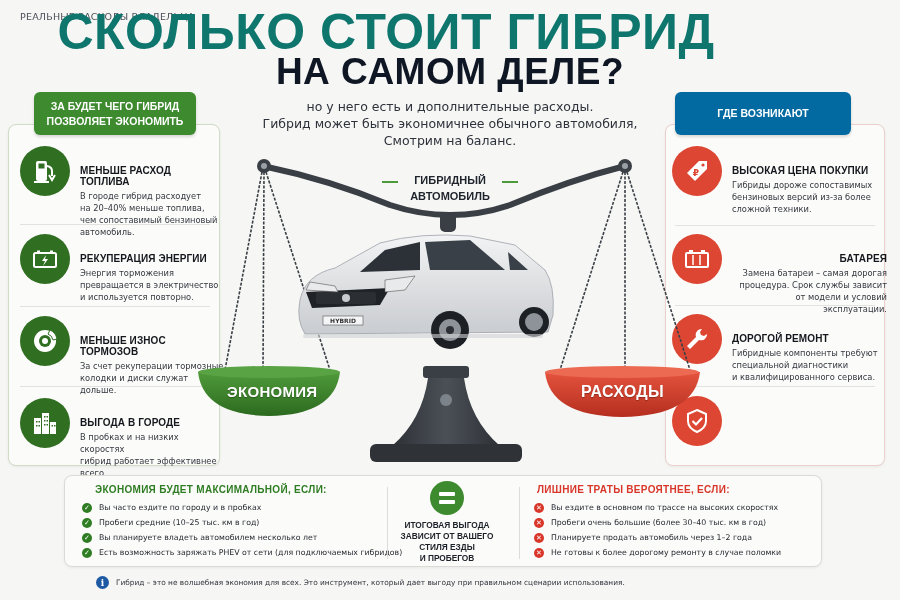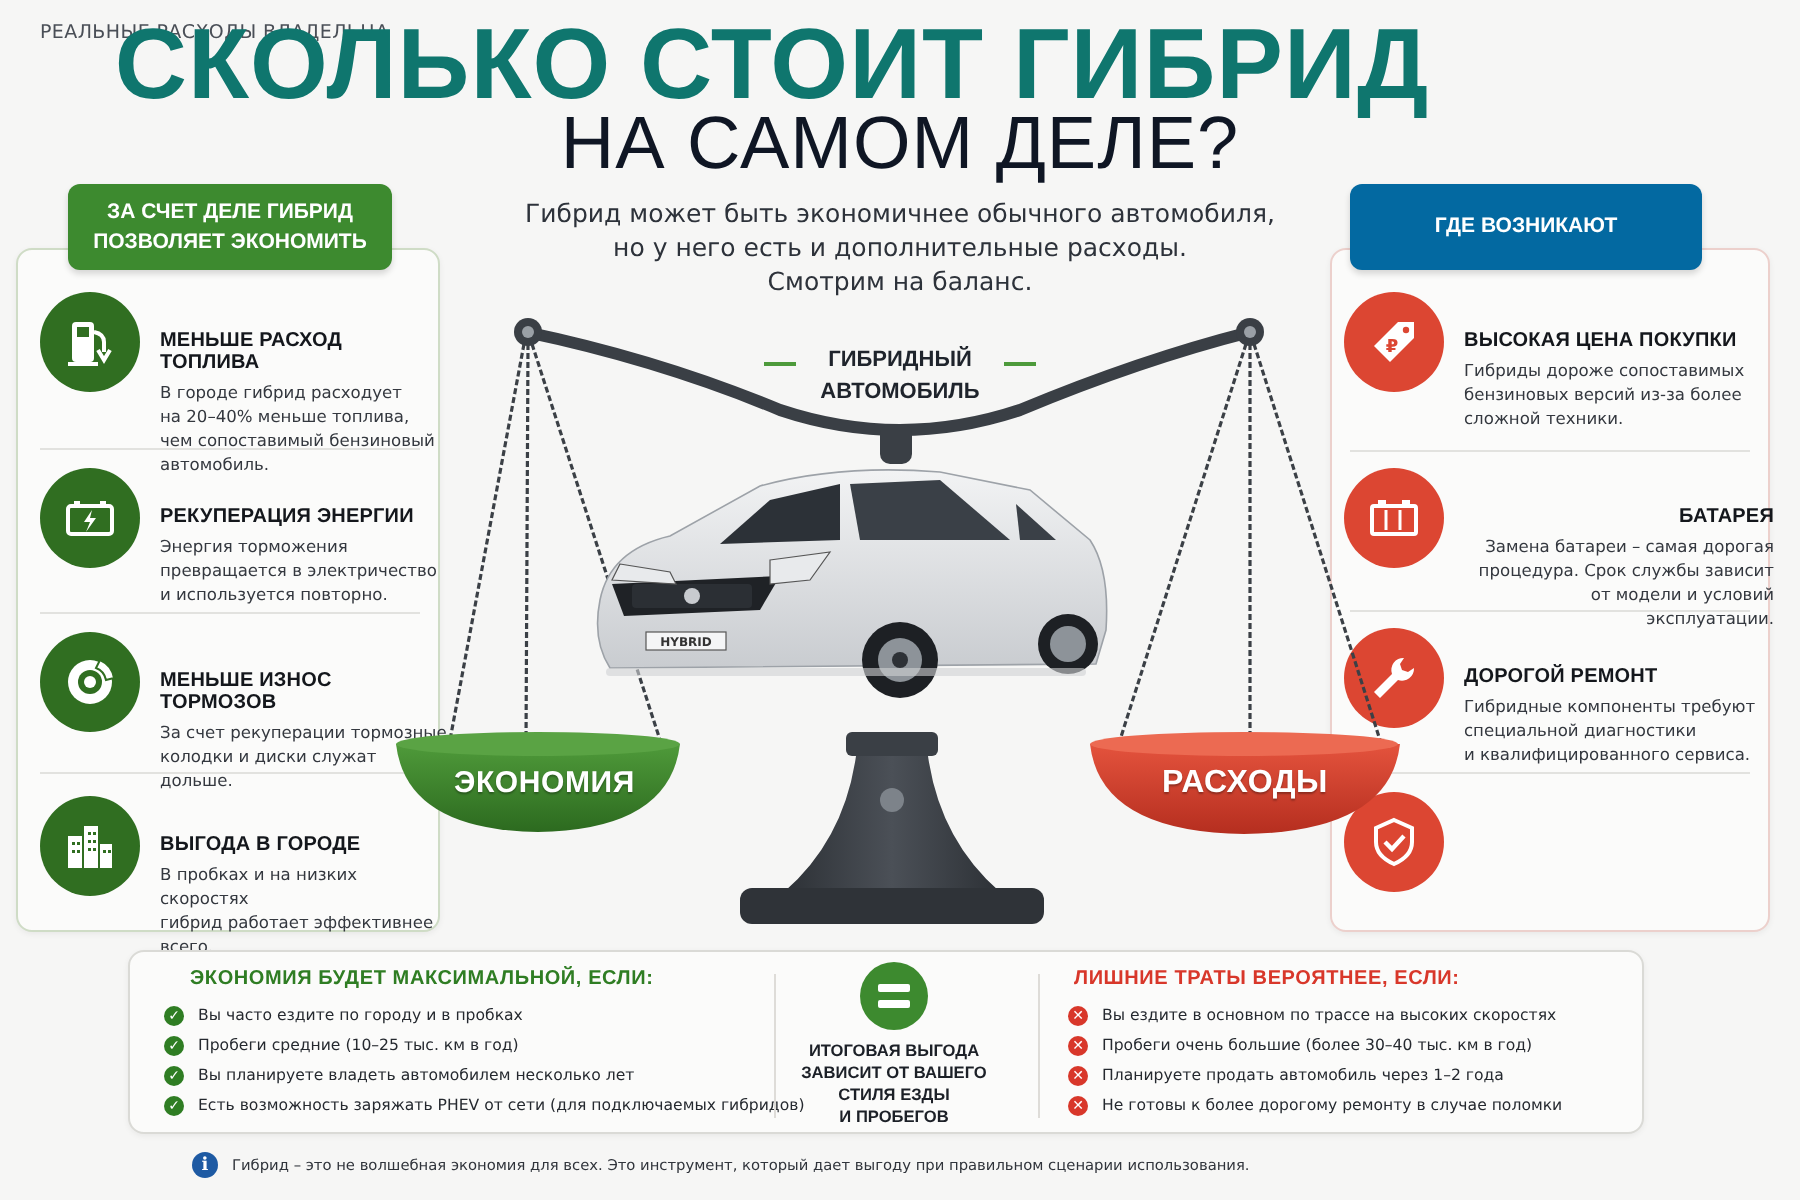--- a/index.html
+++ b/index.html
@@ -14,21 +14,21 @@
     position: absolute; left: 20px; top: 11px;
     font-size: 9.5px; color: #4a4f57; letter-spacing: 0.2px;
   }
   .title1 {
     position: absolute; left: 0; width: 772px; top: 10px; text-align: center;
     font-family: "Liberation Sans", sans-serif; font-weight: bold;
     font-size: 50px; color: #0f766e; letter-spacing: 0.5px; line-height: 44px;
   }
   .title2 {
     position: absolute; left: 0; width: 900px; top: 52px; text-align: center;
-    font-family: "Liberation Sans", sans-serif; font-weight: normal;
+    font-family: "Liberation Sans", sans-serif; font-weight: bold;
     font-size: 37px; color: #0f1624; line-height: 40px; letter-spacing: 0.5px;
   }
   .subtitle {
     position: absolute; left: 250px; width: 400px; top: 98px; text-align: center;
     font-size: 12.5px; line-height: 17px; color: #2d323a;
   }
   .panel {
     position: absolute; top: 124px; width: 212px; height: 342px;
     background: #fbfbfa; border: 1px solid #dcdcd8; border-radius: 8px;
     box-shadow: 0 1px 3px rgba(0,0,0,0.06);
@@ -118,29 +118,29 @@
     font-size: 15px; letter-spacing: 0.3px; text-shadow: 0 1px 1px rgba(0,0,0,0.3);
   }
 </style>
 </head>
 <body>
 
 <div class="kicker">РЕАЛЬНЫЕ РАСХОДЫ ВЛАДЕЛЬЦА</div>
 <div class="title1">СКОЛЬКО СТОИТ ГИБРИД</div>
 <div class="title2">НА САМОМ ДЕЛЕ?</div>
 <div class="subtitle">
+  <div>но у него есть и дополнительные расходы.</div>
   <div>Гибрид может быть экономичнее обычного автомобиля,</div>
-  <div>но у него есть и дополнительные расходы.</div>
   <div>Смотрим на баланс.</div>
 </div>
 
 <div class="panel left"></div>
 <div class="panel-head left">
   <div>
-    <div>ЗА СЧЕТ ДЕЛЕ ГИБРИД</div>
+    <div>ЗА БУДЕТ ЧЕГО ГИБРИД</div>
     <div>ПОЗВОЛЯЕТ ЭКОНОМИТЬ</div>
   </div>
 </div>
 
 <div class="item l" style="left:20px; top:146px; width:200px;">
   <div class="ic">
     <svg width="30" height="30" viewBox="0 0 30 30">
         <rect x="6" y="5" width="11" height="20" rx="2" fill="#fff"></rect>
         <rect x="8.5" y="7.5" width="6" height="5" fill="#306e21"></rect>
         <path d="M17 10 Q22 11 22 15 L22 20" stroke="#fff" stroke-width="2" fill="none"></path>

